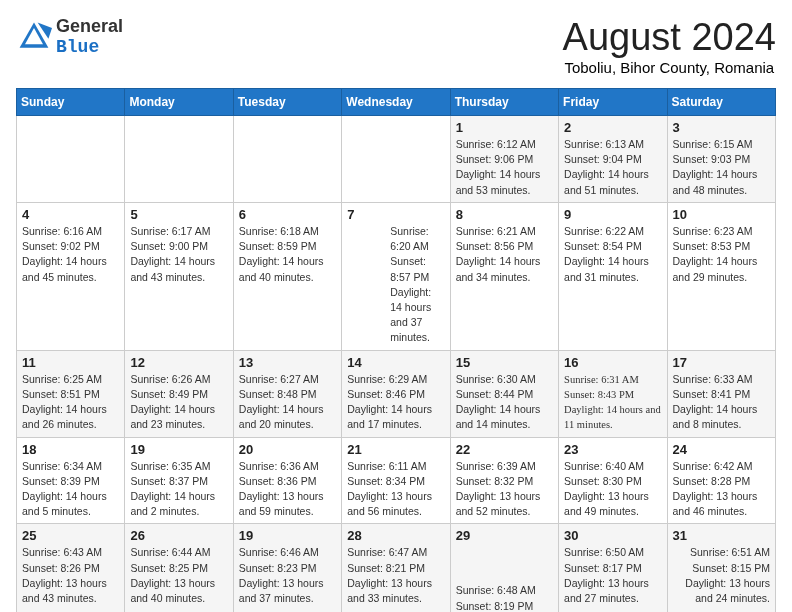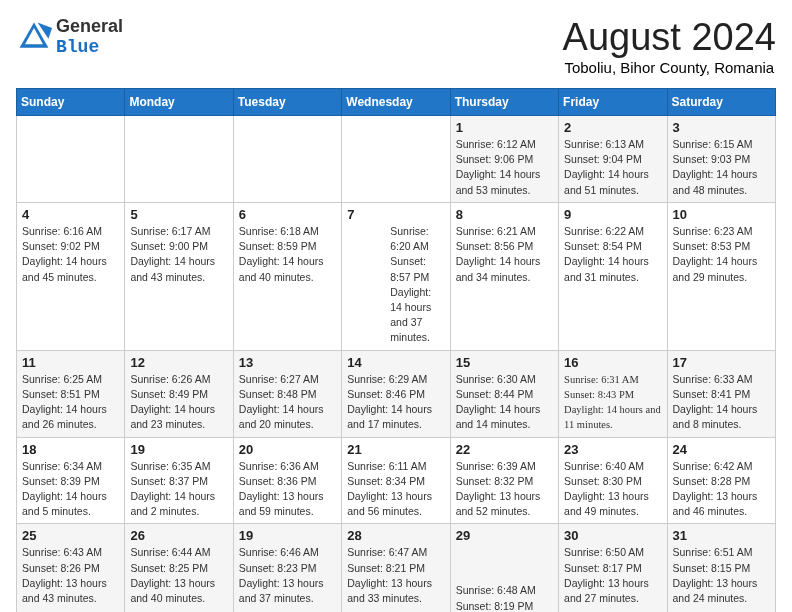--- a/index.html
+++ b/index.html
@@ -326,21 +326,21 @@
 Daylight: 13 hours and 30 minutes.</div>
         </td>
         <td>
           <span class="day-number">30</span>
           <div class="day-info" style="white-space: pre-line;">Sunrise: 6:50 AM
 Sunset: 8:17 PM
 Daylight: 13 hours and 27 minutes.</div>
         </td>
         <td>
           <span class="day-number">31</span>
-          <div class="day-info" style="white-space: pre-line;">Sunrise: 6:51 AM
+          <div class="day-info" style="white-space: pre-line; text-align: right;">Sunrise: 6:51 AM
 Sunset: 8:15 PM
 Daylight: 13 hours and 24 minutes.</div>
         </td>
       </tr>
     </tbody>
 </table>
 
 <div class="footer-note">
   <span class="daylight-box"></span>
   <span>Daylight hours</span>

